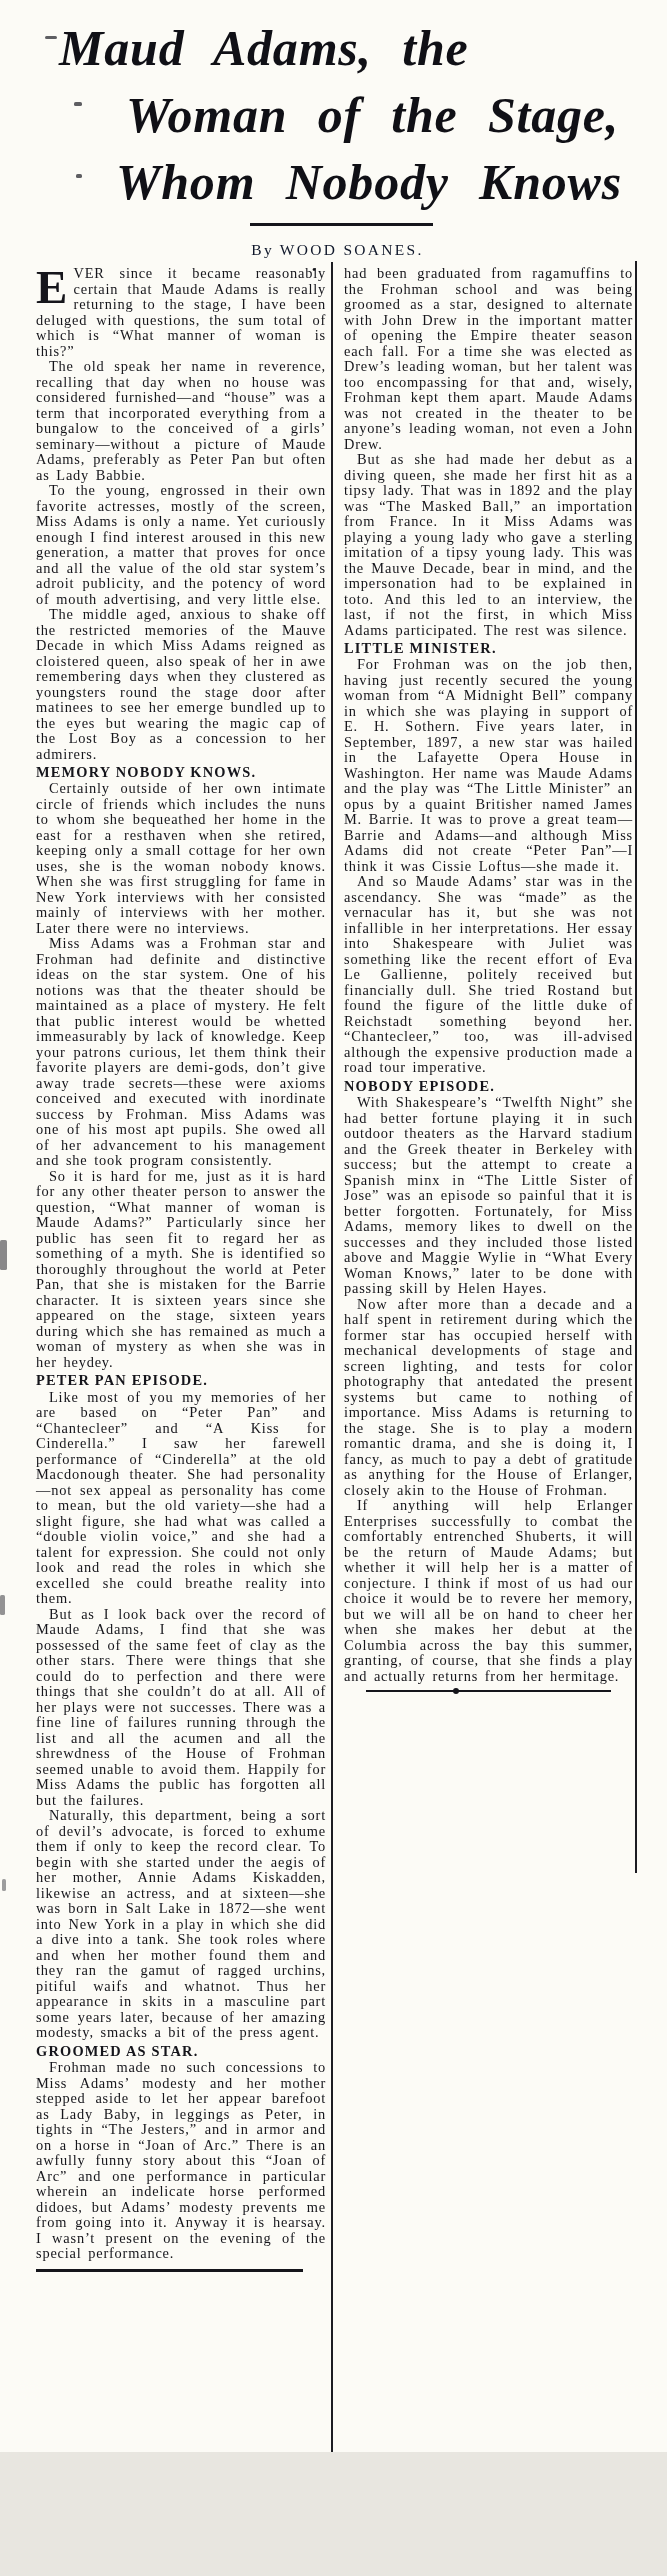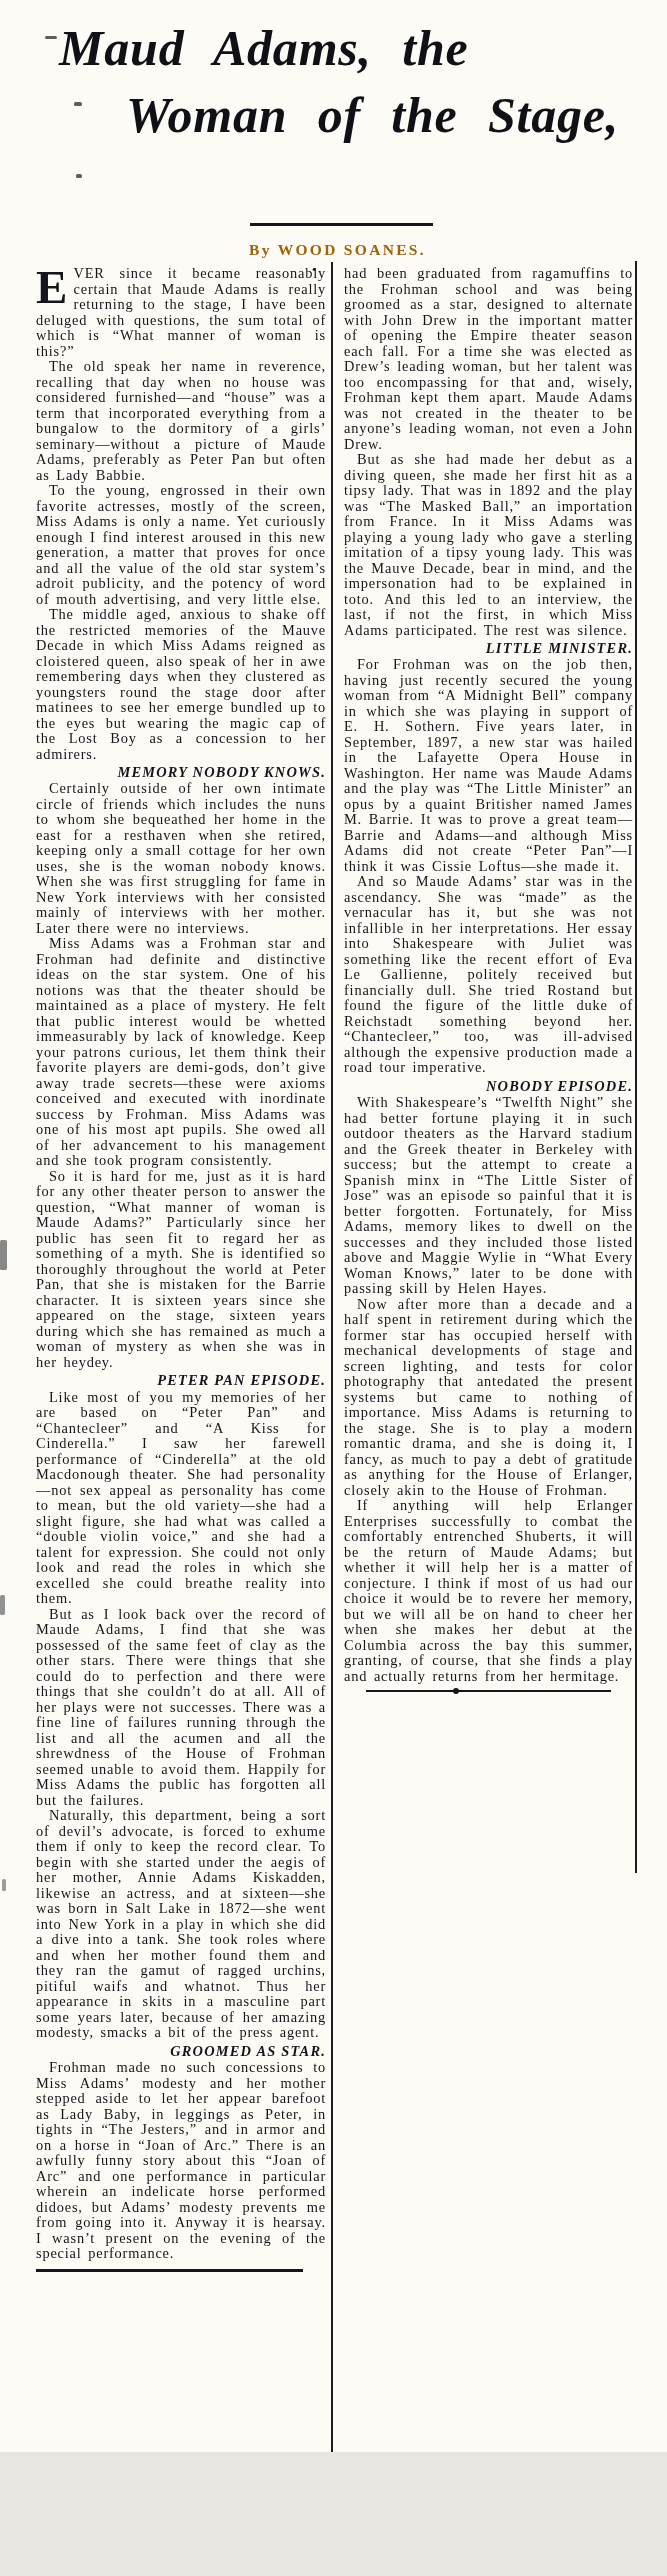--- a/index.html
+++ b/index.html
@@ -26,22 +26,22 @@
   #hl1{top:17px;left:59px;}
   #hl2{top:84px;left:87px;margin-left:39px;}
   #hl3{top:151px;left:116px;}
   .byline-rule{
     position:absolute;top:223px;left:250px;
     width:183px;height:3.1px;background:#15151b;
   }
   .byline{
     position:absolute;top:241px;left:35px;width:605px;
     text-align:center;
-    font-weight:bold;font-size:15.5px;letter-spacing:2.3px;
-    color:#a16207;
+    font-weight:normal;font-size:15.5px;letter-spacing:2.3px;
+    color:#0f172a;
   }
   
   .col{position:absolute;top:266px;}
   #col-left{left:36px;width:290px;}
   #col-right{left:344px;width:289px;}
   .para{
     margin:0;
     text-align:justify;
     font-size:14.4px;
     line-height:15.5px;
@@ -50,26 +50,25 @@
     text-indent:13px;
   }
   .para.has-drop,.para.no-indent{text-indent:0;}
   .dropcap{
     float:left;
     font-size:47px;line-height:39px;
     font-weight:bold;
     padding:2.3px 5.4px 0 0;
   }
   .subhead{
-    text-align:right;
+    text-align:left;
     font-weight:bold;
     font-size:14.4px;line-height:16.3px;
     letter-spacing:1.2px;
     margin:1.6px 0 1.6px 0;
-    font-style:italic;
   }
   .end-rule-left{
     width:267px;height:3.1px;background:#15151b;margin:7px 0 0 0;
   }
   .end-rule-right{
     position:relative;
     width:245px;height:2.3px;background:#15151b;margin:5.4px auto 0 auto;
   }
   .end-rule-right::before{
     content:"";position:absolute;left:87px;top:-2.3px;
@@ -97,32 +96,33 @@
   #sp5{left:0px;top:1595px;width:5.4px;height:20px;opacity:.5;}
   #sp6{left:1.6px;top:1879px;width:4.7px;height:12.4px;opacity:.45;}
 </style>
 </head>
 <body>
 
 <div class="page">
 
   <div class="headline-line" id="hl1">Maud Adams, the</div>
   <div class="headline-line" id="hl2">Woman of the Stage,</div>
+  <div class="headline-line" id="hl3">Whom Nobody Knows</div>
 
   <div class="byline-rule"></div>
   <div class="byline">By WOOD SOANES.</div>
 
   <div class="col-divider"></div>
   <div class="right-edge-rule"></div>
   <span class="continuation-mark">•</span>
 
   <div class="col" id="col-left">
     <div>
         <p class="para has-drop"><span class="dropcap">E</span>VER since it became reasonably certain that Maude Adams is really returning to the stage, I have been deluged with questions, the sum total of which is “What manner of woman is this?”</p>
-        <p class="para">The old speak her name in reverence, recalling that day when no house was considered furnished—and “house” was a term that incorporated everything from a bungalow to the dormitory of a girls’ seminary—without a picture of Maude Adams, preferably as Peter Pan but often as Lady Babbie.</p>
+        <p class="para">The old speak her name in reverence, recalling that day when no house was considered furnished—and “house” was a term that incorporated everything from a bungalow to the conceived of a girls’ seminary—without a picture of Maude Adams, preferably as Peter Pan but often as Lady Babbie.</p>
         <p class="para">To the young, engrossed in their own favorite actresses, mostly of the screen, Miss Adams is only a name. Yet curiously enough I find interest aroused in this new generation, a matter that proves for once and all the value of the old star system’s adroit publicity, and the potency of word of mouth advertising, and very little else.</p>
         <p class="para">The middle aged, anxious to shake off the restricted memories of the Mauve Decade in which Miss Adams reigned as cloistered queen, also speak of her in awe remembering days when they clustered as youngsters round the stage door after matinees to see her emerge bundled up to the eyes but wearing the magic cap of the Lost Boy as a concession to her admirers.</p>
         <div class="subhead">MEMORY NOBODY KNOWS.</div>
         <p class="para">Certainly outside of her own intimate circle of friends which includes the nuns to whom she bequeathed her home in the east for a resthaven when she retired, keeping only a small cottage for her own uses, she is the woman nobody knows. When she was first struggling for fame in New York interviews with her consisted mainly of interviews with her mother. Later there were no interviews.</p>
         <p class="para">Miss Adams was a Frohman star and Frohman had definite and distinctive ideas on the star system. One of his notions was that the theater should be maintained as a place of mystery. He felt that public interest would be whetted immeasurably by lack of knowledge. Keep your patrons curious, let them think their favorite players are demi-gods, don’t give away trade secrets—these were axioms conceived and executed with inordinate success by Frohman. Miss Adams was one of his most apt pupils. She owed all of her advancement to his management and she took program consistently.</p>
         <p class="para">So it is hard for me, just as it is hard for any other theater person to answer the question, “What manner of woman is Maude Adams?” Particularly since her public has seen fit to regard her as something of a myth. She is identified so thoroughly throughout the world at Peter Pan, that she is mistaken for the Barrie character. It is sixteen years since she appeared on the stage, sixteen years during which she has remained as much a woman of mystery as when she was in her heydey.</p>
         <div class="subhead">PETER PAN EPISODE.</div>
         <p class="para">Like most of you my memories of her are based on “Peter Pan” and “Chantecleer” and “A Kiss for Cinderella.” I saw her farewell performance of “Cinderella” at the old Macdonough theater. She had personality—not sex appeal as personality has come to mean, but the old variety—she had a slight figure, she had what was called a “double violin voice,” and she had a talent for expression. She could not only look and read the roles in which she excelled she could breathe reality into them.</p>
         <p class="para">But as I look back over the record of Maude Adams, I find that she was possessed of the same feet of clay as the other stars. There were things that she could do to perfection and there were things that she couldn’t do at all. All of her plays were not successes. There was a fine line of failures running through the list and all the acumen and all the shrewdness of the House of Frohman seemed unable to avoid them. Happily for Miss Adams the public has forgotten all but the failures.</p>
         <p class="para">Naturally, this department, being a sort of devil’s advocate, is forced to exhume them if only to keep the record clear. To begin with she started under the aegis of her mother, Annie Adams Kiskadden, likewise an actress, and at sixteen—she was born in Salt Lake in 1872—she went into New York in a play in which she did a dive into a tank. She took roles where and when her mother found them and they ran the gamut of ragged urchins, pitiful waifs and whatnot. Thus her appearance in skits in a masculine part some years later, because of her amazing modesty, smacks a bit of the press agent.</p>

